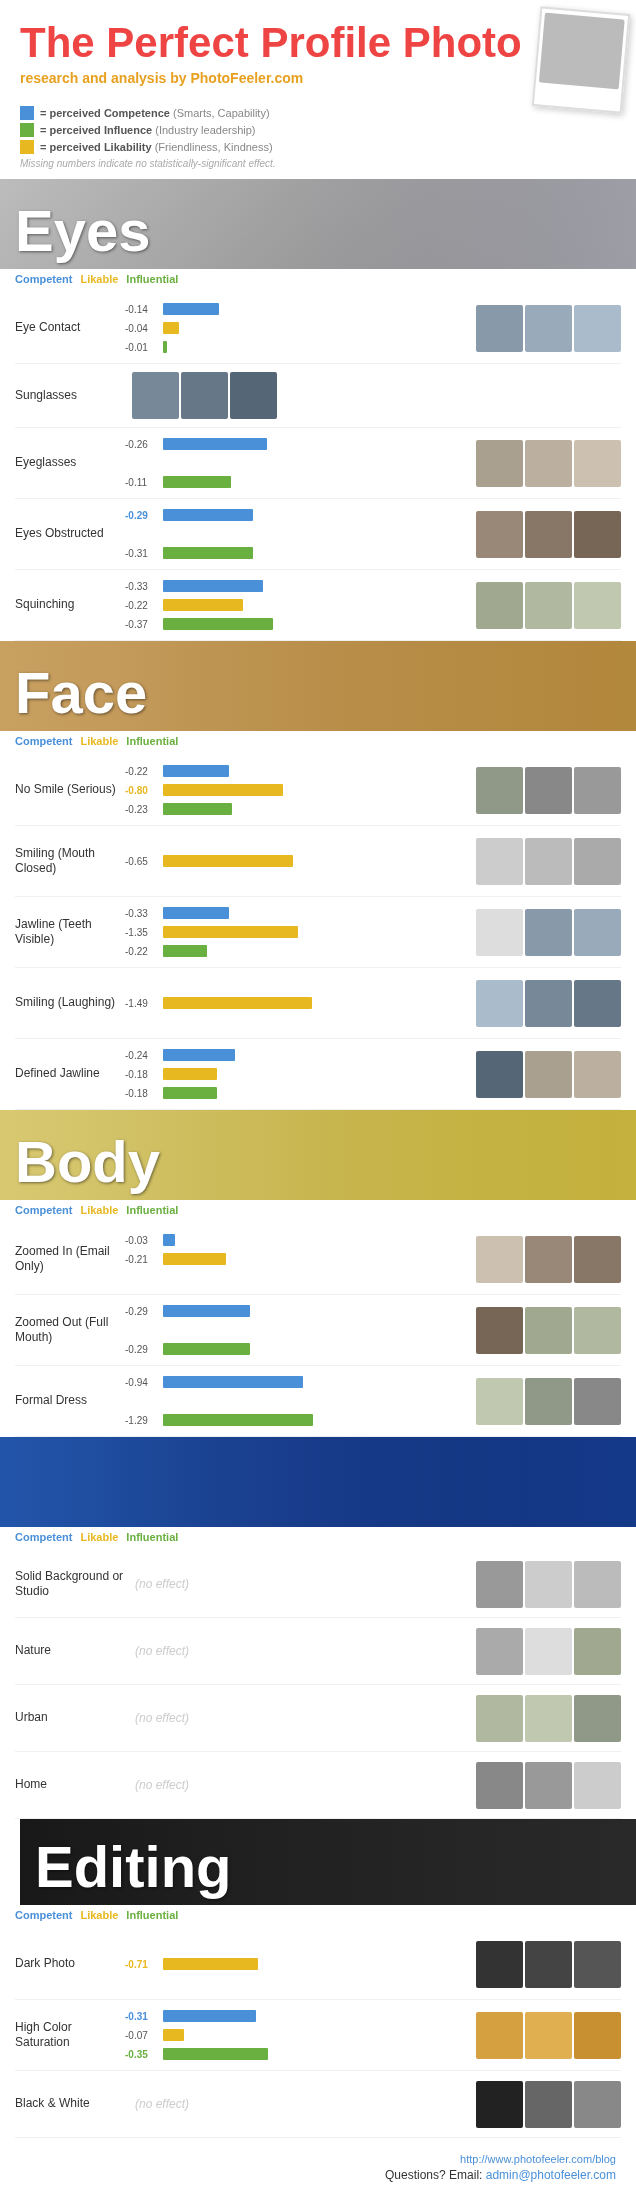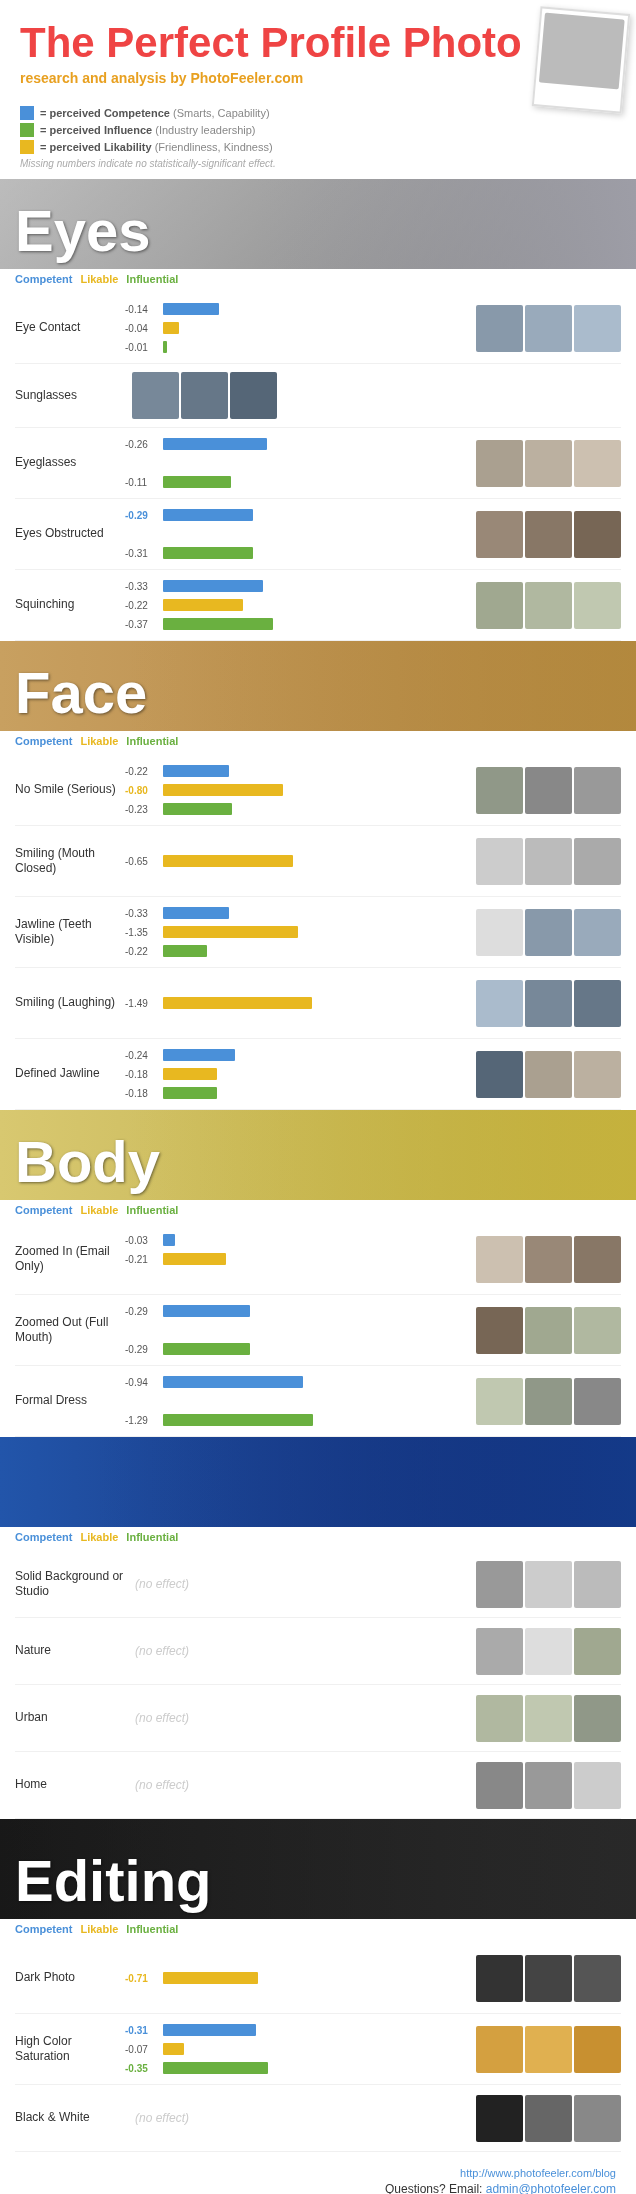--- a/index.html
+++ b/index.html
@@ -225,22 +225,23 @@
       height: 90px;
       position: relative;
     }
     .section-bg-setting {
       background: linear-gradient(to right, #2255aa 0%, #112266 100%);
       height: 90px;
       position: relative;
     }
     .section-bg-editing {
       background: linear-gradient(to right, #1a1a1a 0%, #2a2a2a 100%);
-      height: 100px;
+      height: 86px;
       position: relative;
+      margin-left: 20px;
     }
   </style>
 </head>
 <body>
 
 <div class="header">
   <div class="header-title">The Perfect Profile Photo</div>
   <div class="header-subtitle">
     <span>research and analysis by</span>
     <span style="color:#e8a020;font-weight:bold;">PhotoFeeler.com</span>

